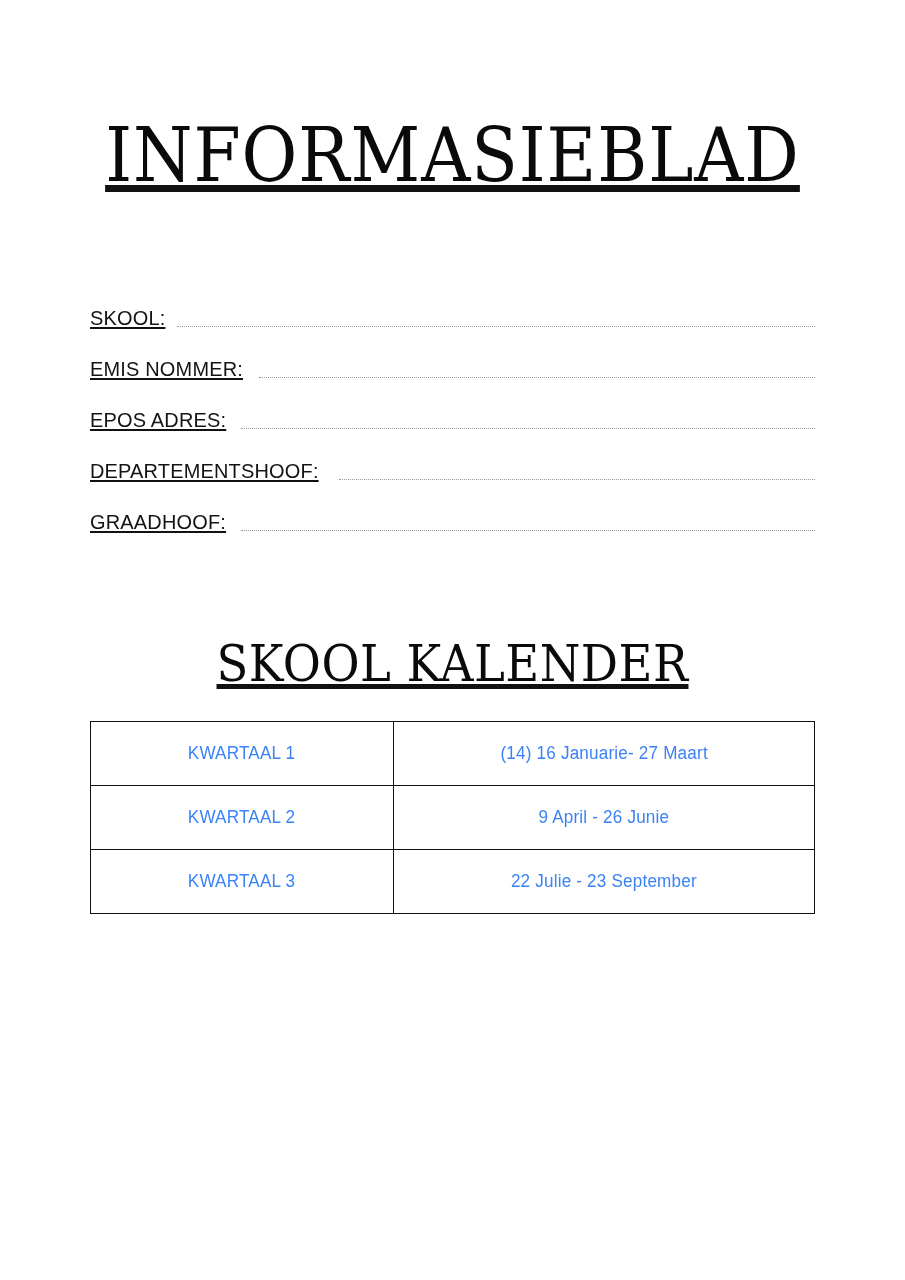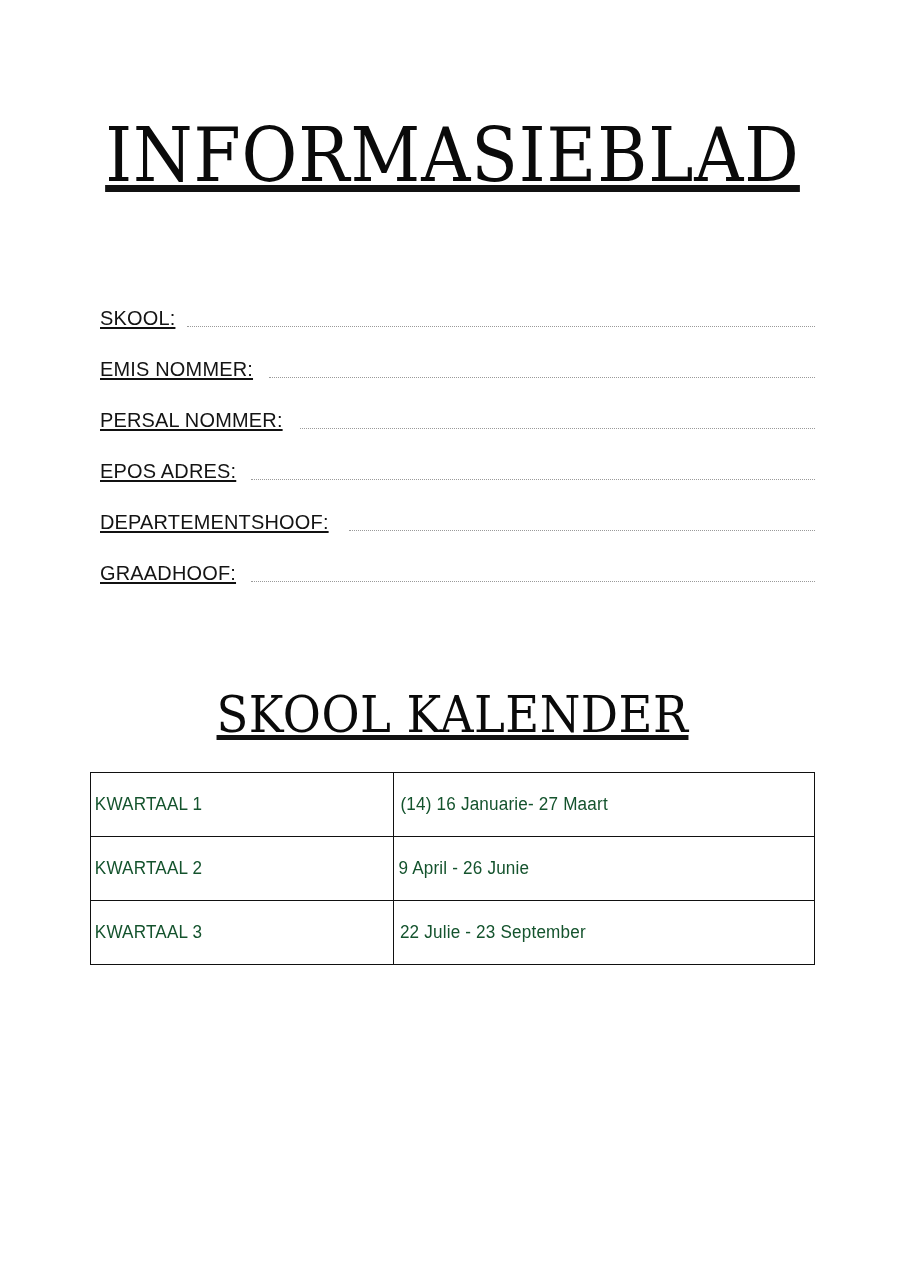--- a/index.html
+++ b/index.html
@@ -37,21 +37,20 @@
     padding-top: 118px;
     transform: scaleX(0.92);
     color: #0a0a0a;
   }
 
   
   .form-block {
     margin-top: 90px;
     padding-left: 90px;
     padding-right: 90px;
-    margin-left: 10px;
   }
   .form-row {
     display: flex;
     align-items: flex-end;
     height: 51px;
   }
   .form-label {
     font-family: "Liberation Sans", sans-serif;
     font-size: 21px;
     font-weight: 400;
@@ -85,26 +84,26 @@
 
   .cal-table {
     margin: 28px auto 0 auto;
     width: 725px;
     border-collapse: collapse;
     table-layout: fixed;
   }
   .cal-table td {
     border: 1.6px solid #111111;
     height: 61px;
-    text-align: left;
+    text-align: center;
     vertical-align: middle;
     font-family: "Liberation Sans", sans-serif;
     font-size: 18px;
     letter-spacing: 0.2px;
-    color: #14532d;
+    color: #3b82f6;
   }
   .cal-table td.term-cell {
     width: 300px;
   }
   .cal-table td span {
     display: inline-block;
     transform: scaleX(0.95);
   }
 </style>
 </head>
@@ -120,24 +119,20 @@
       <div class="form-label">SKOOL:</div>
       <div class="form-line"></div>
     </div>
 
     <div class="form-row">
       <div class="form-label">EMIS NOMMER:</div>
       <div class="form-line"></div>
     </div>
 
 
-    <div class="form-row">
-      <div class="form-label">PERSAL NOMMER:</div>
-      <div class="form-line"></div>
-    </div>
 
     <div class="form-row">
       <div class="form-label">EPOS ADRES:</div>
       <div class="form-line"></div>
     </div>
 
 
     <div class="form-row">
       <div class="form-label">DEPARTEMENTSHOOF:</div>
       <div class="form-line"></div>

